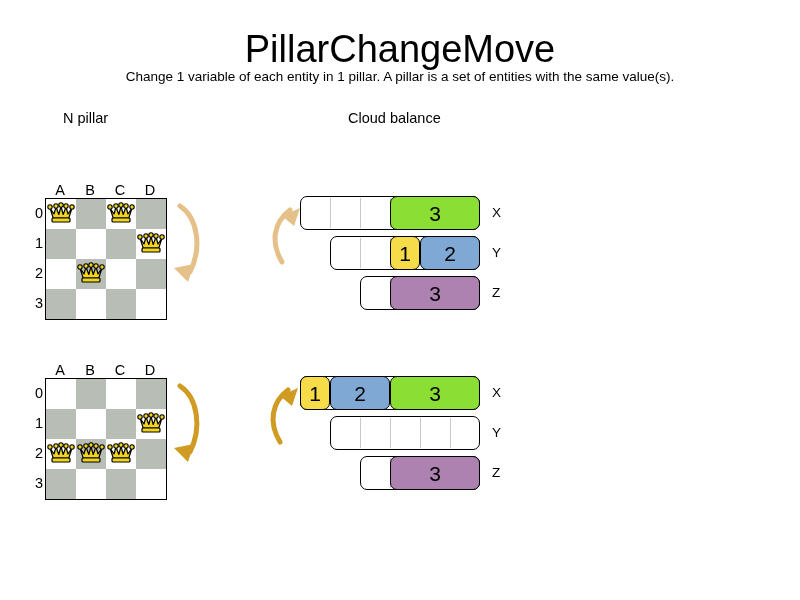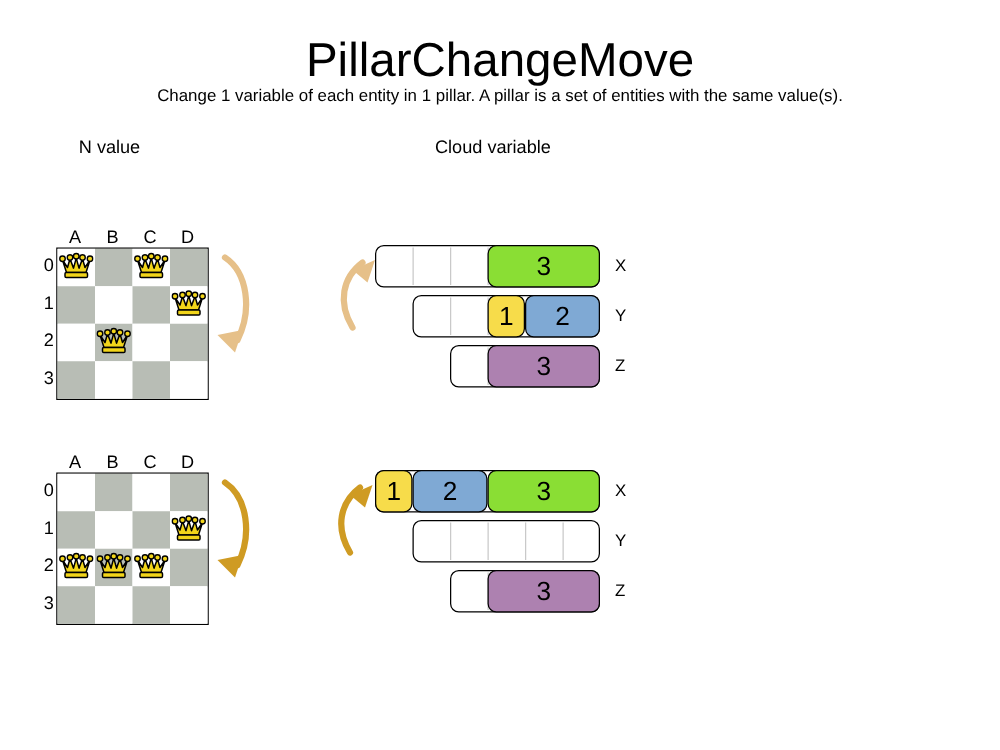--- a/index.html
+++ b/index.html
@@ -158,22 +158,22 @@
     font-size: 13.5px;
     line-height: 16px;
   }
 </style>
 </head>
 <body>
 
 <div id="page-title">PillarChangeMove</div>
 <div id="page-subtitle">Change 1 variable of each entity in 1 pillar. A pillar is a set of entities with the same value(s).</div>
 
-<div class="section-label" id="label-nqueens">N value</div>
-<div class="section-label" id="label-cloud">Cloud variable</div>
+<div class="section-label" id="label-nqueens">N pillar</div>
+<div class="section-label" id="label-cloud">Cloud balance</div>
 
 <div class="board-block" id="board-block-top">
   <div class="col-headers">
       <div class="col-header" style="left: 0px;">A</div>
       <div class="col-header" style="left: 30px;">B</div>
       <div class="col-header" style="left: 60px;">C</div>
       <div class="col-header" style="left: 90px;">D</div>
     </div>
   <div class="row-headers">
       <div class="row-header" style="top: 0px;">0</div>

